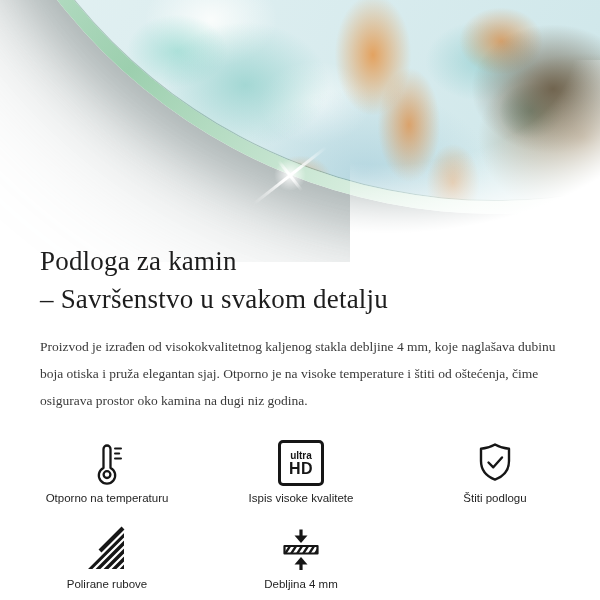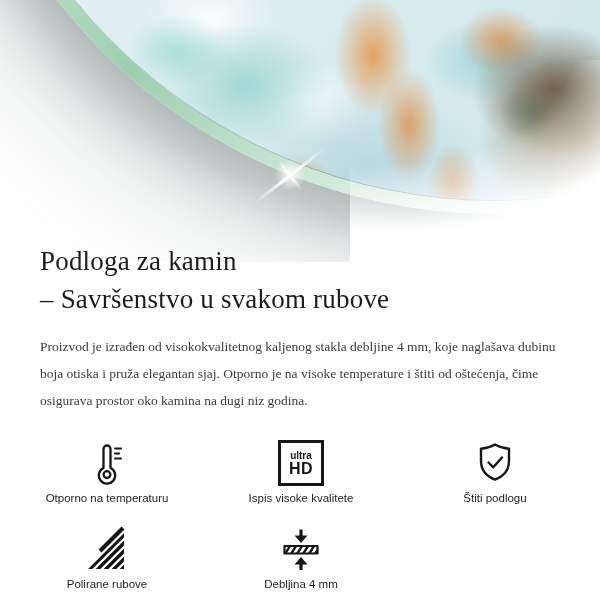--- a/index.html
+++ b/index.html
@@ -82,21 +82,21 @@
   
   .features {
     margin:26px 0 0 -30px; width:582px;
     display:grid; grid-template-columns:repeat(3,1fr); row-gap:22px;
   }
   .feature { display:flex; flex-direction:column; align-items:center; }
   .f-icon { height:46px; display:flex; align-items:center; justify-content:center; }
   .f-label { margin-top:6px; font-size:11.5px; color:#1f1f1f; white-space:nowrap; }
 
   .uhd {
-    width:40px; height:40px; border:3px solid #161616; border-radius:0;
+    width:40px; height:40px; border:3px solid #161616; border-radius:5px;
     display:flex; flex-direction:column; align-items:center; justify-content:center;
     color:#161616;
   }
   .uhd .t1 { font-size:10px; line-height:11px; font-weight:700; }
   .uhd .t2 { font-size:16px; line-height:16px; font-weight:800; letter-spacing:0.5px; }
 
   svg .st { fill:none; stroke:#161616; stroke-linejoin:round; }
 </style>
 </head>
 <body>
@@ -109,21 +109,21 @@
     <div class="glow"></div>
     <div class="ray ray-long"></div>
     <div class="ray ray-short"></div>
   </div>
   <div class="fade-overlay"></div>
 </section>
 
 <main class="content">
   <h1 class="title">
     <span>Podloga za kamin</span>
-    <span>– Savršenstvo u svakom rubove</span>
+    <span>– Savršenstvo u svakom detalju</span>
   </h1>
 
   <p class="desc">Proizvod je izrađen od visokokvalitetnog kaljenog stakla debljine 4 mm, koje naglašava dubinu boja otiska i pruža elegantan sjaj. Otporno je na visoke temperature i štiti od oštećenja, čime osigurava prostor oko kamina na dugi niz godina.</p>
 
   <div class="features">
 
     <div class="feature">
       <div class="f-icon">
         <svg width="46" height="46" viewBox="0 0 46 46">
           <path class="st" stroke-width="2.3" d="M19.5 28 L19.5 9 A3.5 3.5 0 0 1 26.5 9 L26.5 28 A8.2 8.2 0 1 1 19.5 28 Z"></path>

